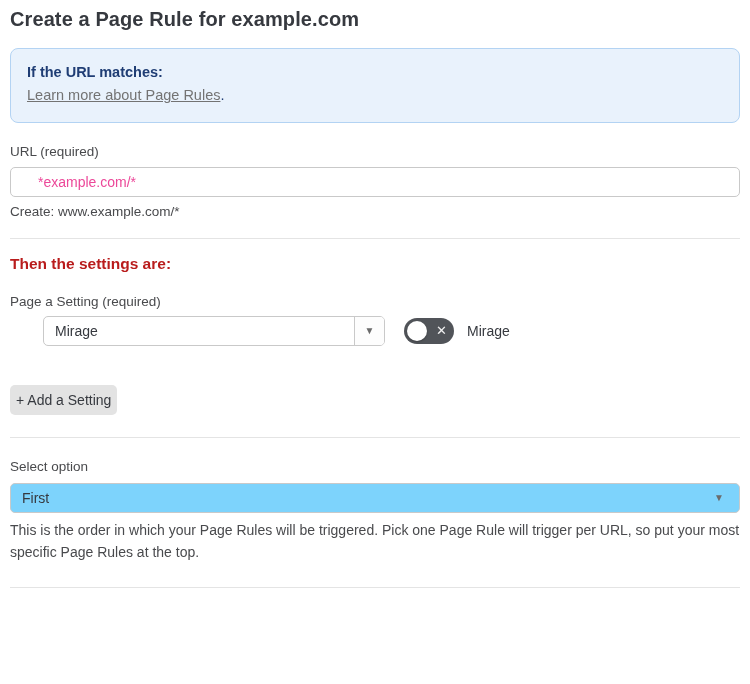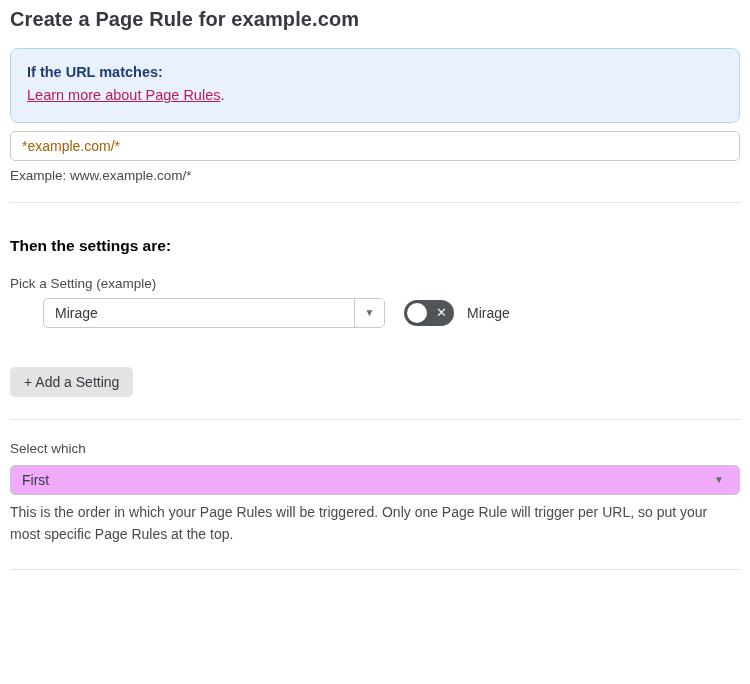--- a/index.html
+++ b/index.html
@@ -25,46 +25,46 @@
     border: 1px solid #b3d3f3;
     border-radius: 8px;
     padding: 12px 32px 14px 16px;
     color: #1f3d74;
     font-size: 14.5px;
     line-height: 1.62;
   }
   .info-heading { font-weight: bold; }
   .info-body { max-width: 700px; }
   .info-link-line a {
-    color: #be185d;
+    color: #737373;
     text-decoration: underline;
     cursor: pointer;
   }
 
   
   .field-label { margin-top: 21px; font-size: 13.5px; color: #494a4d; }
   .text-input {
     margin-top: 8px;
     width: 730px;
     height: 30px;
     border: 1px solid #c9c9c9;
     border-radius: 5px;
-    padding: 0 11px;
-    font-size: 14px;
-    color: #a16207;
+    padding: 0 27px;
+    font-size: 14px;
+    color: #ec4899;
     font-family: inherit;
     background: #fff;
     outline: none;
     display: block;
   }
   .helper-text { margin-top: 7px; font-size: 13.5px; color: #494a4d; }
 
   .divider { margin-top: 19px; border: none; border-top: 1px solid #e4e4e4; height: 0; }
 
-  .section-heading { margin-top: 34px; font-size: 15.5px; font-weight: bold; color: #000000; }
+  .section-heading { margin-top: 16px; font-size: 15.5px; font-weight: bold; color: #b91c1c; }
 
   
   .setting-row { margin-top: 7px; display: flex; align-items: center; padding-left: 33px; }
   .combo {
     width: 342px;
     height: 30px;
     border: 1px solid #c9c9c9;
     border-radius: 5px;
     background: #fff;
     display: flex;
@@ -118,40 +118,40 @@
     line-height: 1;
   }
   .toggle-label { margin-left: 13px; font-size: 14px; color: #36393f; }
 
   
   .btn {
     display: inline-flex;
     align-items: center;
     justify-content: center;
     height: 30px;
-    padding: 0 14px;
+    padding: 0 6px;
     border: none;
     border-radius: 5px;
     font-size: 14px;
     font-family: inherit;
     color: #36393f;
     background: #e3e3e3;
     cursor: pointer;
     white-space: nowrap;
   }
   .add-setting-btn { margin-top: 39px; }
 
   
   .select-box {
     margin-top: 9px;
     width: 730px;
     height: 30px;
     border: 1px solid #c9c9c9;
     border-radius: 5px;
-    background: #f0abfc;
+    background: #7dd3fc;
     display: flex;
     align-items: center;
     justify-content: space-between;
     padding: 0 15px 0 11px;
     font-size: 14px;
     color: #36393f;
     cursor: pointer;
   }
   .order-helper {
     margin-top: 6px;
@@ -168,54 +168,55 @@
 
 <div class="page">
 
   <h1 class="page-title">Create a Page Rule for example.com</h1>
 
   <div class="info-box">
     <div class="info-heading">If the URL matches:</div>
     <div class="info-link-line"><a>Learn more about Page Rules</a><span>.</span></div>
   </div>
 
+  <div class="field-label">URL (required)</div>
   <input class="text-input" type="text" value="*example.com/*" style="">
-  <div class="helper-text">Example: www.example.com/*</div>
+  <div class="helper-text">Create: www.example.com/*</div>
 
   <hr class="divider">
 
   <div class="section-heading">Then the settings are:</div>
 
-  <div class="field-label">Pick a Setting (example)</div>
+  <div class="field-label">Page a Setting (required)</div>
 
   <div class="setting-row">
     <div class="combo">
       <div class="combo-value">Mirage</div>
       <div class="combo-arrow">
         <span class="caret-down">▼</span>
       </div>
     </div>
     <div class="toggle">
       <span class="toggle-knob"></span>
       <span class="toggle-x">✕</span>
     </div>
     <div class="toggle-label">Mirage</div>
   </div>
 
   <button class="btn add-setting-btn">+ Add a Setting</button>
 
   <hr class="divider" style="margin-top:22px;">
 
 
-  <div class="field-label">Select which</div>
+  <div class="field-label">Select option</div>
 
   <div class="select-box">
     <span>First</span>
     <span class="caret-down">▼</span>
   </div>
 
-  <div class="order-helper">This is the order in which your Page Rules will be triggered. Only one Page Rule will trigger per URL, so put your most specific Page Rules at the top.</div>
+  <div class="order-helper">This is the order in which your Page Rules will be triggered. Pick one Page Rule will trigger per URL, so put your most specific Page Rules at the top.</div>
 
   <hr class="divider footer-divider">
 
   
 
 </div>
 
 </body></html>

